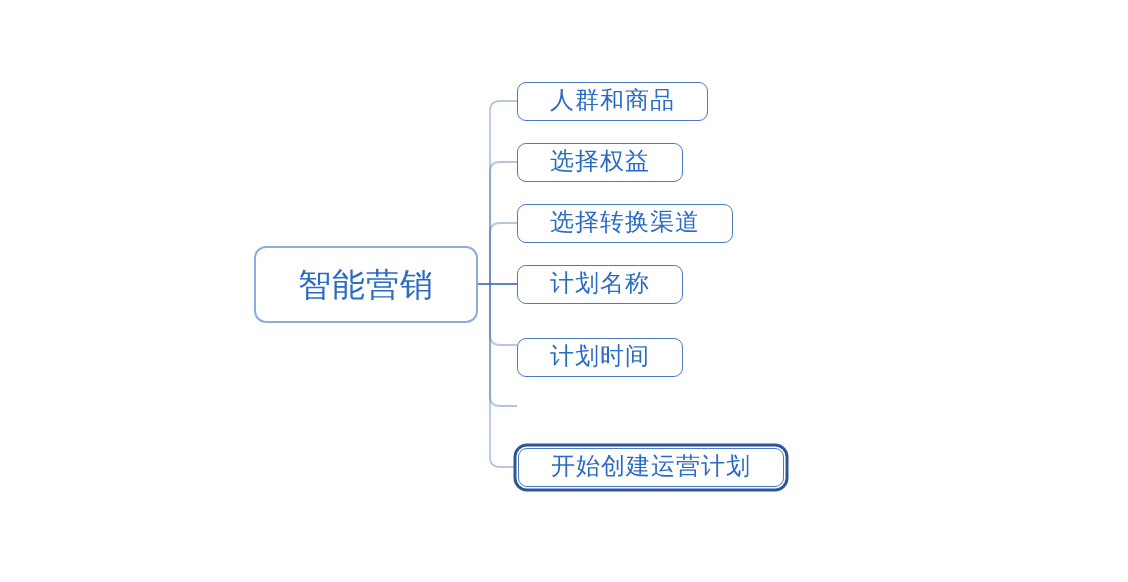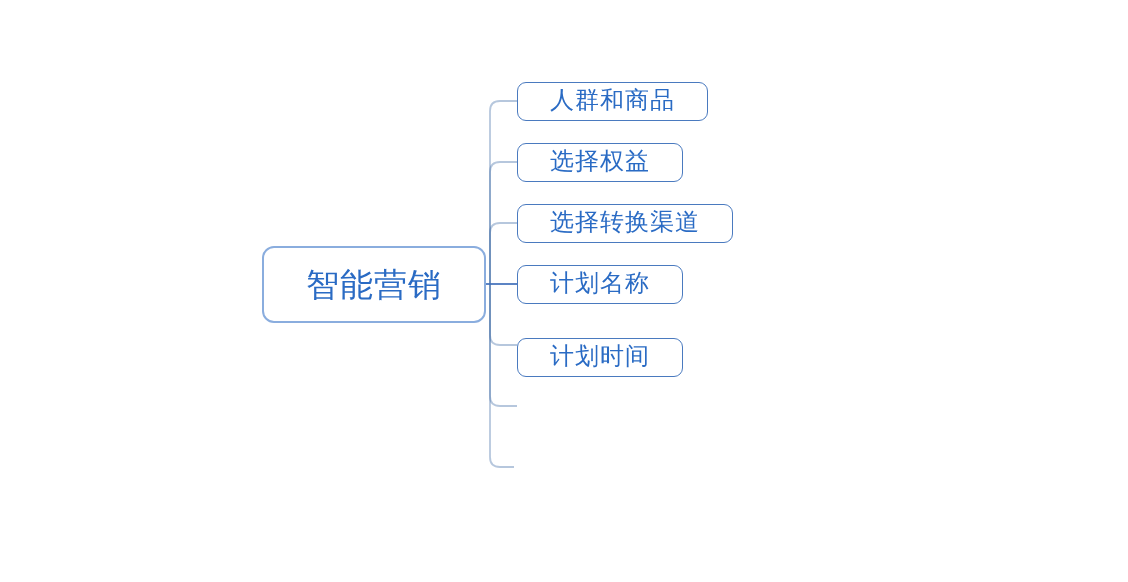--- a/index.html
+++ b/index.html
@@ -35,21 +35,20 @@
     left: 254px;
     top: 246px;
     width: 224px;
     height: 77px;
     border: 2px solid #8aadde;
     border-radius: 12px;
     font-size: 33px;
     line-height: 73px;
     text-align: center;
     letter-spacing: 1px;
-    margin-left: 8px;
   }
   .child-node {
     left: 517px;
     height: 39px;
     border: 1.5px solid #4a7abf;
     border-radius: 9px;
     font-size: 24px;
     line-height: 35px;
     padding: 0 32px;
     letter-spacing: 1px;
@@ -88,14 +87,15 @@
 
   <div class="node child-node child-1">选择权益</div>
 
   <div class="node child-node child-2">选择转换渠道</div>
 
   <div class="node child-node child-3">计划名称</div>
 
   <div class="node child-node child-4">计划时间</div>
 
 
+  <div class="node child-node child-6 selected">开始创建运营计划</div>
 
 </div>
 
 </body></html>

